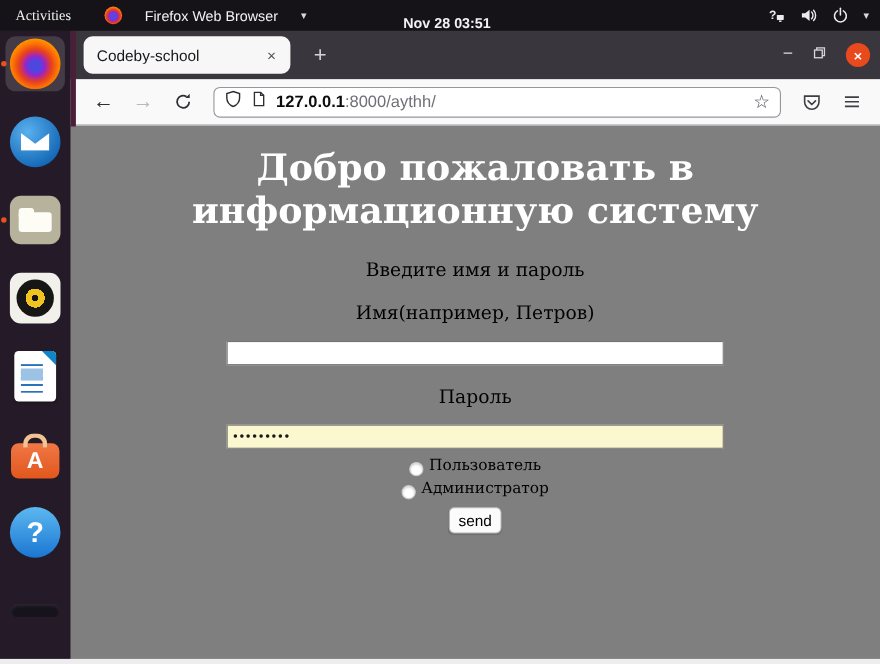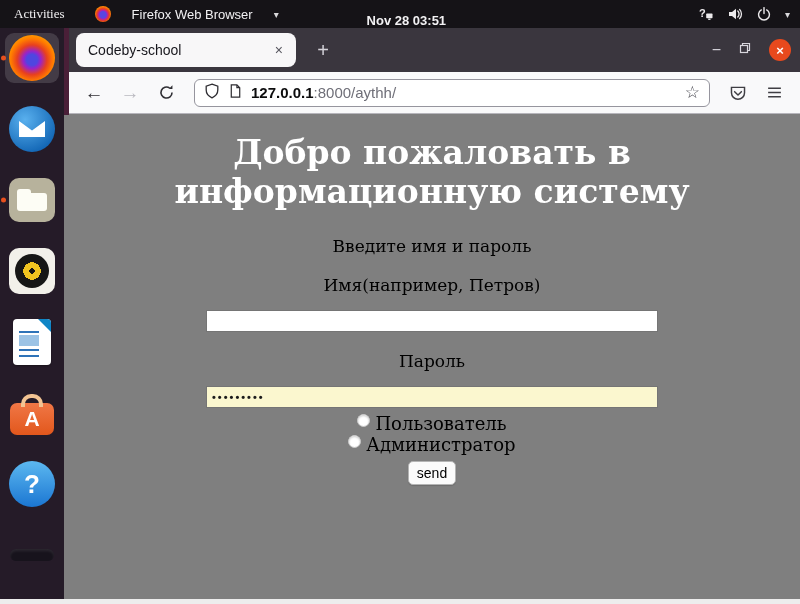--- a/index.html
+++ b/index.html
@@ -55,21 +55,21 @@
   .icon-help{width:46px;height:46px;border-radius:50%;background:linear-gradient(#5cb8f0,#1b76d2);position:relative;}
   .icon-help::after{content:"?";position:absolute;inset:0;display:flex;align-items:center;justify-content:center;
     color:#fff;font:bold 26px "Liberation Sans",sans-serif;}
   .icon-hidden-app{width:44px;height:12px;border-radius:7px;background:#17131c;box-shadow:inset 0 2px 3px rgba(255,255,255,.09);}
 
   
   .window{flex:1;display:flex;flex-direction:column;min-width:0;position:relative;background:#7f7f7f;}
   .wallpaper-sliver{position:absolute;left:0;top:0;width:5px;height:87px;background:#4a1f38;z-index:6;}
   .tabstrip{flex:0 0 44px;height:44px;background:#3a363e;display:flex;align-items:center;
     padding:0 0 0 12px;box-sizing:border-box;position:relative;z-index:5;}
-  .tab{width:220px;height:34px;background:#f8f7f8;border-radius:8px;display:flex;align-items:center;
+  .tab{width:188px;height:34px;background:#f8f7f8;border-radius:8px;display:flex;align-items:center;
     padding:0 9px 0 12px;box-sizing:border-box;color:#17161c;font-size:14px;}
   .tab-title{flex:1;overflow:hidden;white-space:nowrap;}
   .tab-close{color:#56555e;font-size:14px;padding:2px 4px;}
   .newtab{margin-left:12px;width:30px;height:30px;display:flex;align-items:center;justify-content:center;
     color:#d4d2d8;font-size:20px;border-radius:6px;}
   .wincontrols{margin-left:auto;display:flex;align-items:center;gap:17px;padding-right:9px;}
   .btn-min{color:#d8d6dd;font-size:16px;line-height:1;}
   .btn-close{width:22px;height:22px;border-radius:50%;background:#e8491d;color:#fff;display:flex;
     align-items:center;justify-content:center;font-size:13px;font-weight:bold;line-height:1;}
 
@@ -89,21 +89,21 @@
   .content{flex:1;overflow:hidden;text-align:center;background:#7f7f7f;color:#000;
     font-family:"DejaVu Serif","Liberation Serif",serif;}
   .page-heading{margin:20px auto 0;max-width:560px;font-size:33px;line-height:1.17;font-weight:bold;color:#ffffff;}
   .subtitle{margin:25px 0 0;font-size:17px;}
   .field-label{margin:19px 0 0;font-size:17px;}
   .txt-input{display:block;margin:15px auto 0;width:452px;height:22px;box-sizing:border-box;
     border:1px solid #757575;background:#fff;padding:1px 5px;font-size:13px;}
   .pwd-input{background:#fbf7cf;color:#1a1a1a;font-family:"Liberation Sans",sans-serif;
     font-size:11px;font-weight:bold;letter-spacing:2px;}
   .roles{margin-top:6px;}
-  .radio-row{display:flex;justify-content:center;align-items:flex-start;gap:5px;margin-top:2px;font-size:18px;line-height:19px;}
+  .radio-row{display:flex;justify-content:center;align-items:flex-end;gap:5px;margin-top:2px;font-size:14px;line-height:19px;}
   .radio{width:13px;height:13px;border-radius:50%;background:#fff;border:1px solid #c9c9c9;
     box-sizing:border-box;box-shadow:inset 0 1px 2px rgba(0,0,0,.2);}
   .send-btn{margin-top:7px;font:14px "Liberation Sans",sans-serif;color:#000;background:#fbfbfb;
     border:1px solid #b4b4b4;border-radius:5px;padding:3px 8px;box-shadow:0 1px 1px rgba(0,0,0,.15);}
 
   .bottom-strip{position:absolute;left:0;right:0;bottom:0;height:5px;background:#ededed;z-index:40;}
 </style>
 </head>
 <body>
 

